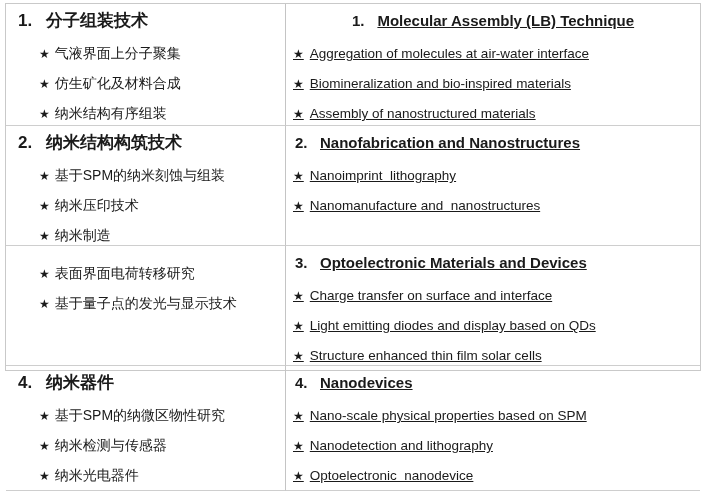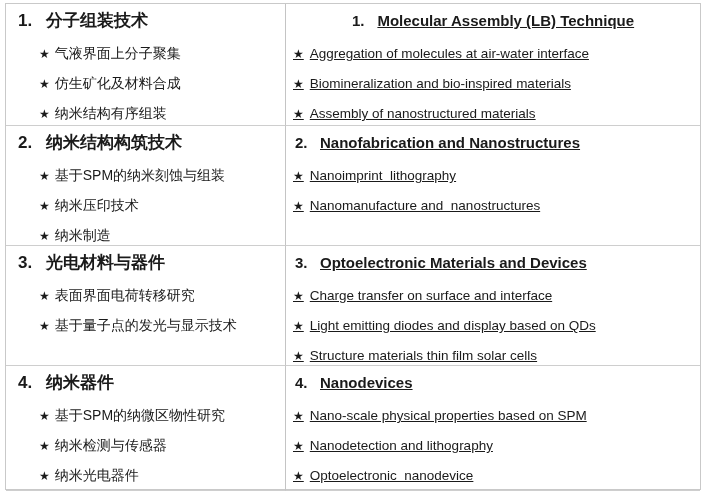--- a/index.html
+++ b/index.html
@@ -10,21 +10,21 @@
     height: 499px;
     overflow: hidden;
     font-family: "Liberation Sans", "DejaVu Sans", sans-serif;
     color: #1a1a1a;
   }
   .table {
     position: absolute;
     left: 5px;
     top: 3px;
     width: 696px;
-    height: 487px;
+    height: 368px;
     display: grid;
     grid-template-columns: 280px 1fr;
     grid-template-rows: 122px 120px 120px 125px;
     border: 1px solid #c9c9c9;
     background: #ffffff;
     box-sizing: border-box;
   }
   .cell {
     box-sizing: border-box;
     border-bottom: 1px solid #cecece;
@@ -103,29 +103,28 @@
     <div class="item"><span class="star">★</span><span class="item-text">纳米压印技术</span></div>
     <div class="item"><span class="star">★</span><span class="item-text">纳米制造</span></div>
   </div>
   <div class="cell en row2">
     <div class="heading"><span class="num">2.</span><span class="title">Nanofabrication and Nanostructures</span></div>
     <div class="item"><span class="star">★</span><span class="item-text">Nanoimprint  lithography</span></div>
     <div class="item"><span class="star">★</span><span class="item-text">Nanomanufacture and  nanostructures</span></div>
   </div>
 
   <div class="cell zh row3">
-    <div class="heading"><span class="num">3.</span><span class="title">光电材料与器件</span></div>
     <div class="item"><span class="star">★</span><span class="item-text">表面界面电荷转移研究</span></div>
     <div class="item"><span class="star">★</span><span class="item-text">基于量子点的发光与显示技术</span></div>
   </div>
   <div class="cell en row3">
     <div class="heading"><span class="num">3.</span><span class="title">Optoelectronic Materials and Devices</span></div>
     <div class="item"><span class="star">★</span><span class="item-text">Charge transfer on surface and interface</span></div>
     <div class="item"><span class="star">★</span><span class="item-text">Light emitting diodes and display based on QDs</span></div>
-    <div class="item"><span class="star">★</span><span class="item-text">Structure materials thin film solar cells</span></div>
+    <div class="item"><span class="star">★</span><span class="item-text">Structure enhanced thin film solar cells</span></div>
   </div>
 
   <div class="cell zh row4">
     <div class="heading"><span class="num">4.</span><span class="title">纳米器件</span></div>
     <div class="item"><span class="star">★</span><span class="item-text">基于SPM的纳微区物性研究</span></div>
     <div class="item"><span class="star">★</span><span class="item-text">纳米检测与传感器</span></div>
     <div class="item"><span class="star">★</span><span class="item-text">纳米光电器件</span></div>
   </div>
   <div class="cell en row4">
     <div class="heading"><span class="num">4.</span><span class="title">Nanodevices</span></div>

